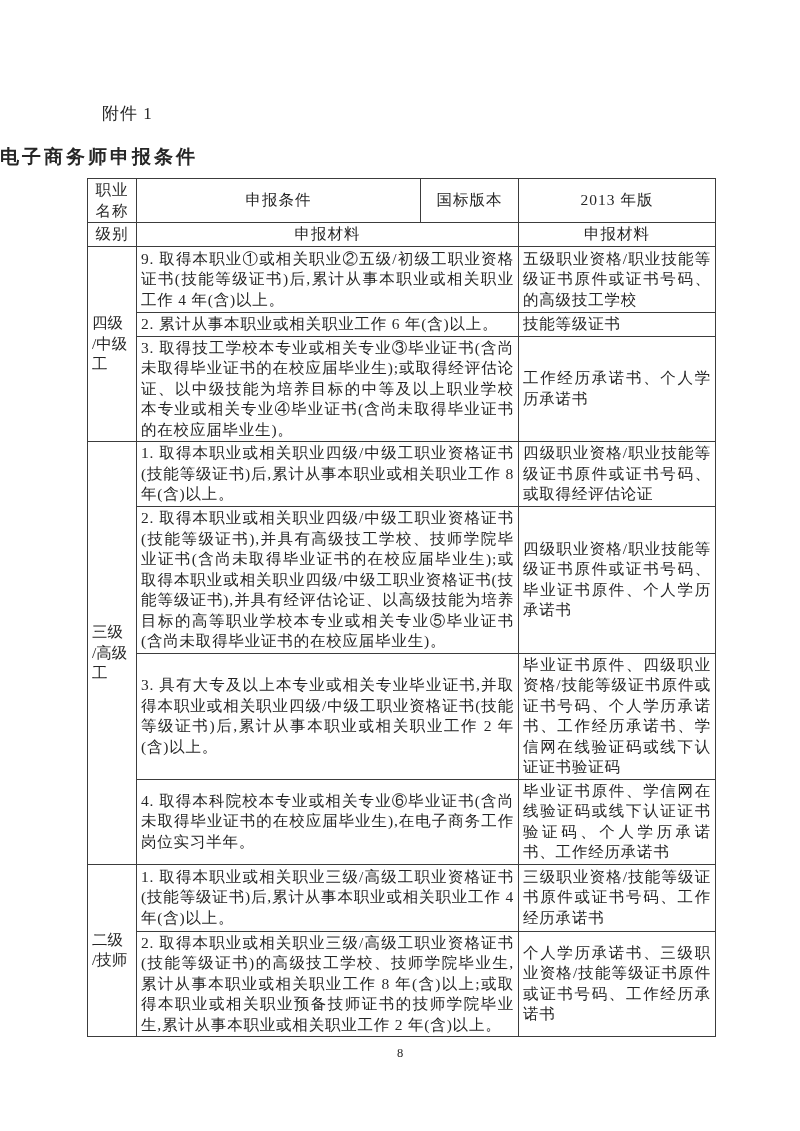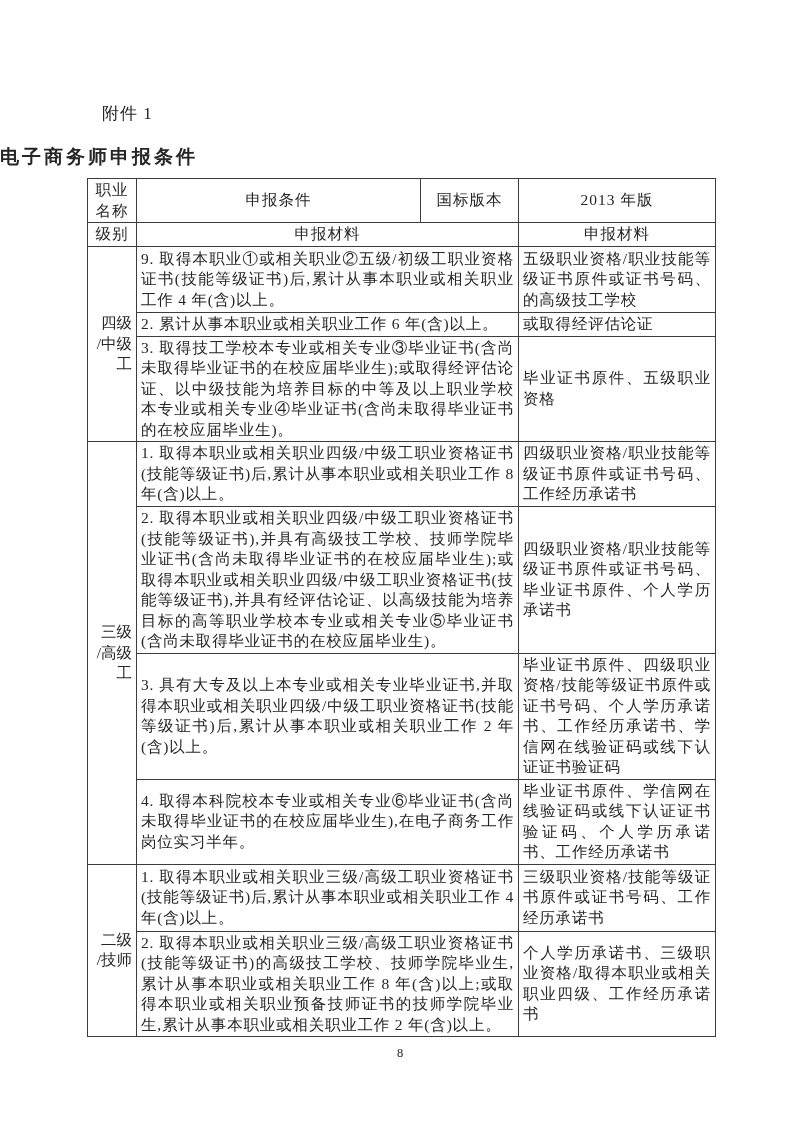--- a/index.html
+++ b/index.html
@@ -23,21 +23,21 @@
   .app-table td,.app-table th{
     border:1px solid #3c3c3c;
     font-size:15.5px;line-height:20.5px;
     padding:1px 4px;
     font-weight:normal;
     vertical-align:middle;
     overflow:hidden;
   }
   .hdr{font-weight:bold;text-align:center;letter-spacing:1px;}
   .pre{white-space:pre-line;}
-  .level-cell{text-align:right;white-space:pre-line;padding:1px 1px;}
+  .level-cell{text-align:left;white-space:pre-line;padding:1px 1px;}
   .cond-cell,.mat-cell{
     text-align:justify;
     letter-spacing:0.8px;
   }
   .r-head1{height:44px;}
   .r-head2{height:24px;}
   .rh66{height:66px;}
   .rh22{height:22px;font-family:Liberation Serif, serif;}
   .rh101{height:101px;}
   .rh65{height:65px;}
@@ -80,32 +80,32 @@
     </tr>
 
     <tr class="rh66">
       <td class="level-cell" rowspan="3">四级
 /中级工</td>
       <td class="cond-cell" colspan="2">9. 取得本职业①或相关职业②五级/初级工职业资格证书(技能等级证书)后,累计从事本职业或相关职业工作 4 年(含)以上。</td>
       <td class="mat-cell">五级职业资格/职业技能等级证书原件或证书号码、的高级技工学校</td>
     </tr>
     <tr class="rh22">
       <td class="cond-cell" colspan="2">2. 累计从事本职业或相关职业工作 6 年(含)以上。</td>
-      <td class="mat-cell">或取得经评估论证</td>
+      <td class="mat-cell">技能等级证书</td>
     </tr>
     <tr class="rh101">
       <td class="cond-cell" colspan="2">3. 取得技工学校本专业或相关专业③毕业证书(含尚未取得毕业证书的在校应届毕业生);或取得经评估论证、以中级技能为培养目标的中等及以上职业学校本专业或相关专业④毕业证书(含尚未取得毕业证书的在校应届毕业生)。</td>
-      <td class="mat-cell">毕业证书原件、五级职业资格</td>
+      <td class="mat-cell">工作经历承诺书、个人学历承诺书</td>
     </tr>
 
     <tr class="rh65">
       <td class="level-cell" rowspan="4">三级
 /高级工</td>
       <td class="cond-cell" colspan="2">1. 取得本职业或相关职业四级/中级工职业资格证书(技能等级证书)后,累计从事本职业或相关职业工作 8 年(含)以上。</td>
-      <td class="mat-cell">四级职业资格/职业技能等级证书原件或证书号码、工作经历承诺书</td>
+      <td class="mat-cell">四级职业资格/职业技能等级证书原件或证书号码、或取得经评估论证</td>
     </tr>
     <tr class="rh145">
       <td class="cond-cell" colspan="2">2. 取得本职业或相关职业四级/中级工职业资格证书(技能等级证书),并具有高级技工学校、技师学院毕业证书(含尚未取得毕业证书的在校应届毕业生);或取得本职业或相关职业四级/中级工职业资格证书(技能等级证书),并具有经评估论证、以高级技能为培养目标的高等职业学校本专业或相关专业⑤毕业证书(含尚未取得毕业证书的在校应届毕业生)。</td>
       <td class="mat-cell">四级职业资格/职业技能等级证书原件或证书号码、毕业证书原件、个人学历承诺书</td>
     </tr>
     <tr class="rh125">
       <td class="cond-cell" colspan="2">3. 具有大专及以上本专业或相关专业毕业证书,并取得本职业或相关职业四级/中级工职业资格证书(技能等级证书)后,累计从事本职业或相关职业工作 2 年(含)以上。</td>
       <td class="mat-cell">毕业证书原件、四级职业资格/技能等级证书原件或证书号码、个人学历承诺书、工作经历承诺书、学信网在线验证码或线下认证证书验证码</td>
     </tr>
     <tr class="rh80">
@@ -114,18 +114,18 @@
     </tr>
 
     <tr class="rh67">
       <td class="level-cell" rowspan="2">二级
 /技师</td>
       <td class="cond-cell" colspan="2">1. 取得本职业或相关职业三级/高级工职业资格证书(技能等级证书)后,累计从事本职业或相关职业工作 4 年(含)以上。</td>
       <td class="mat-cell">三级职业资格/技能等级证书原件或证书号码、工作经历承诺书</td>
     </tr>
     <tr class="rh100">
       <td class="cond-cell" colspan="2">2. 取得本职业或相关职业三级/高级工职业资格证书(技能等级证书)的高级技工学校、技师学院毕业生,累计从事本职业或相关职业工作 8 年(含)以上;或取得本职业或相关职业预备技师证书的技师学院毕业生,累计从事本职业或相关职业工作 2 年(含)以上。</td>
-      <td class="mat-cell">个人学历承诺书、三级职业资格/取得本职业或相关职业四级、工作经历承诺书</td>
+      <td class="mat-cell">个人学历承诺书、三级职业资格/技能等级证书原件或证书号码、工作经历承诺书</td>
     </tr>
   </tbody>
 </table>
 
 <div class="page-number">8</div>
 
 </body></html>

